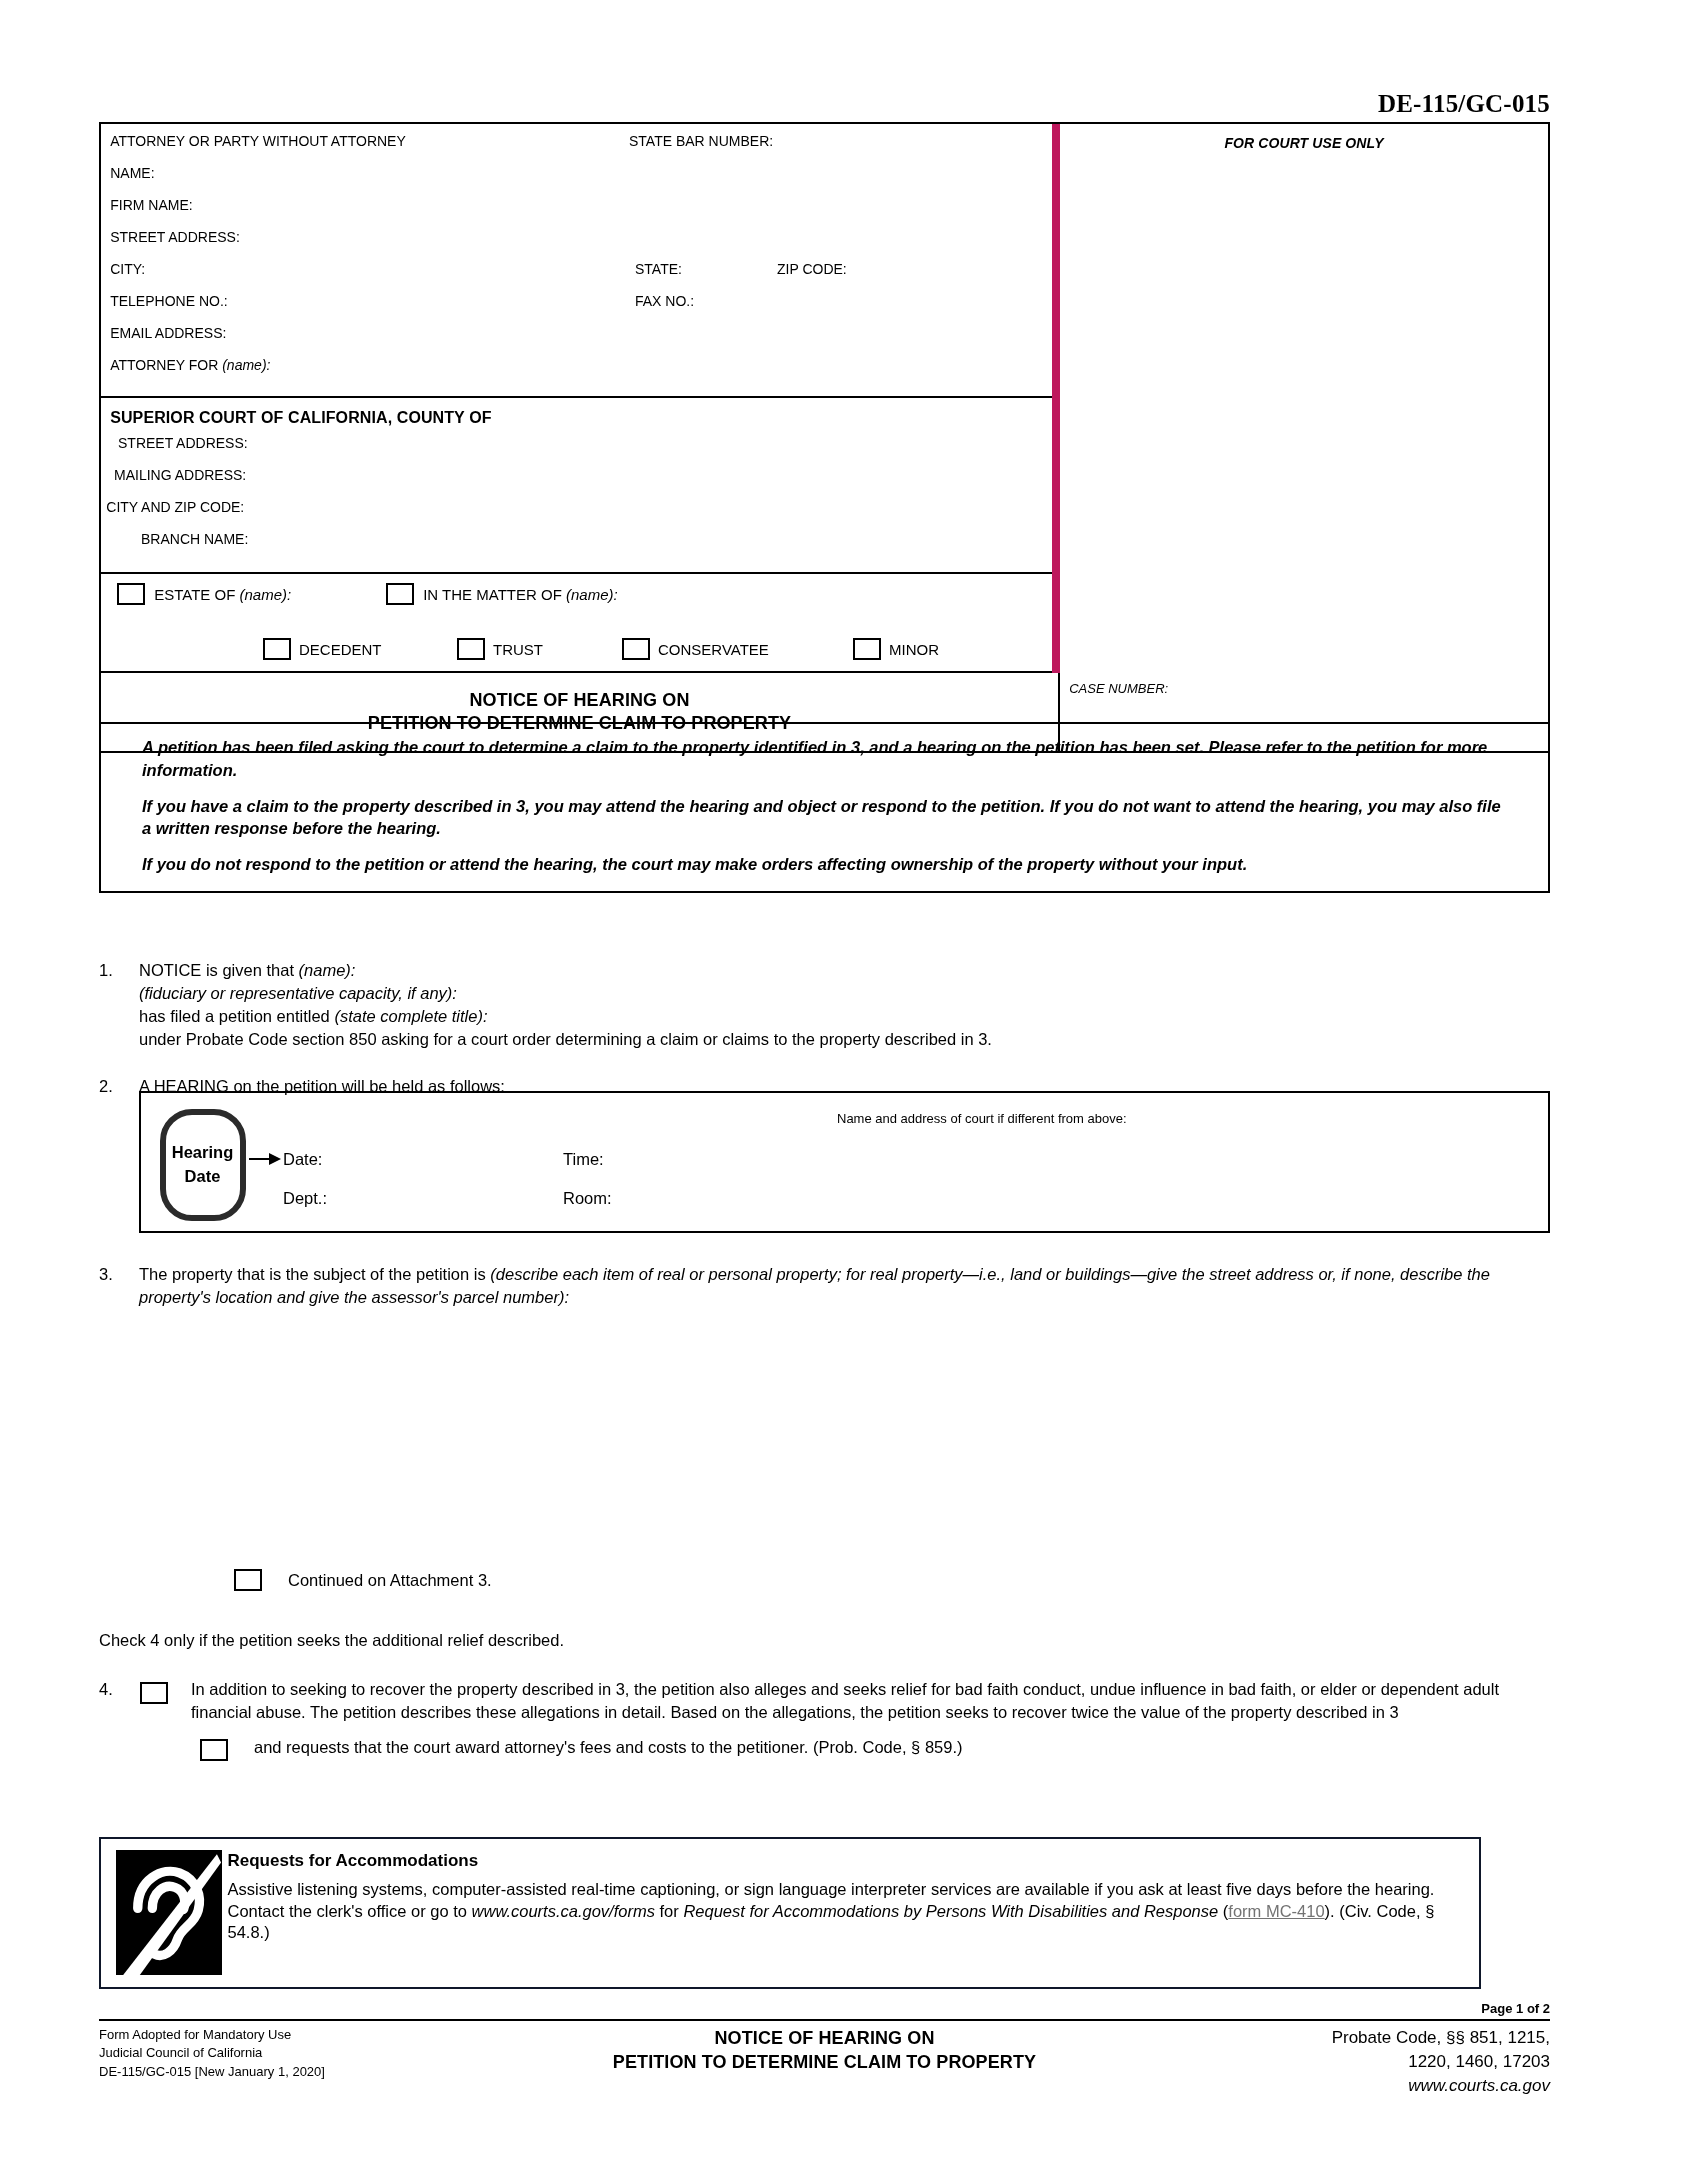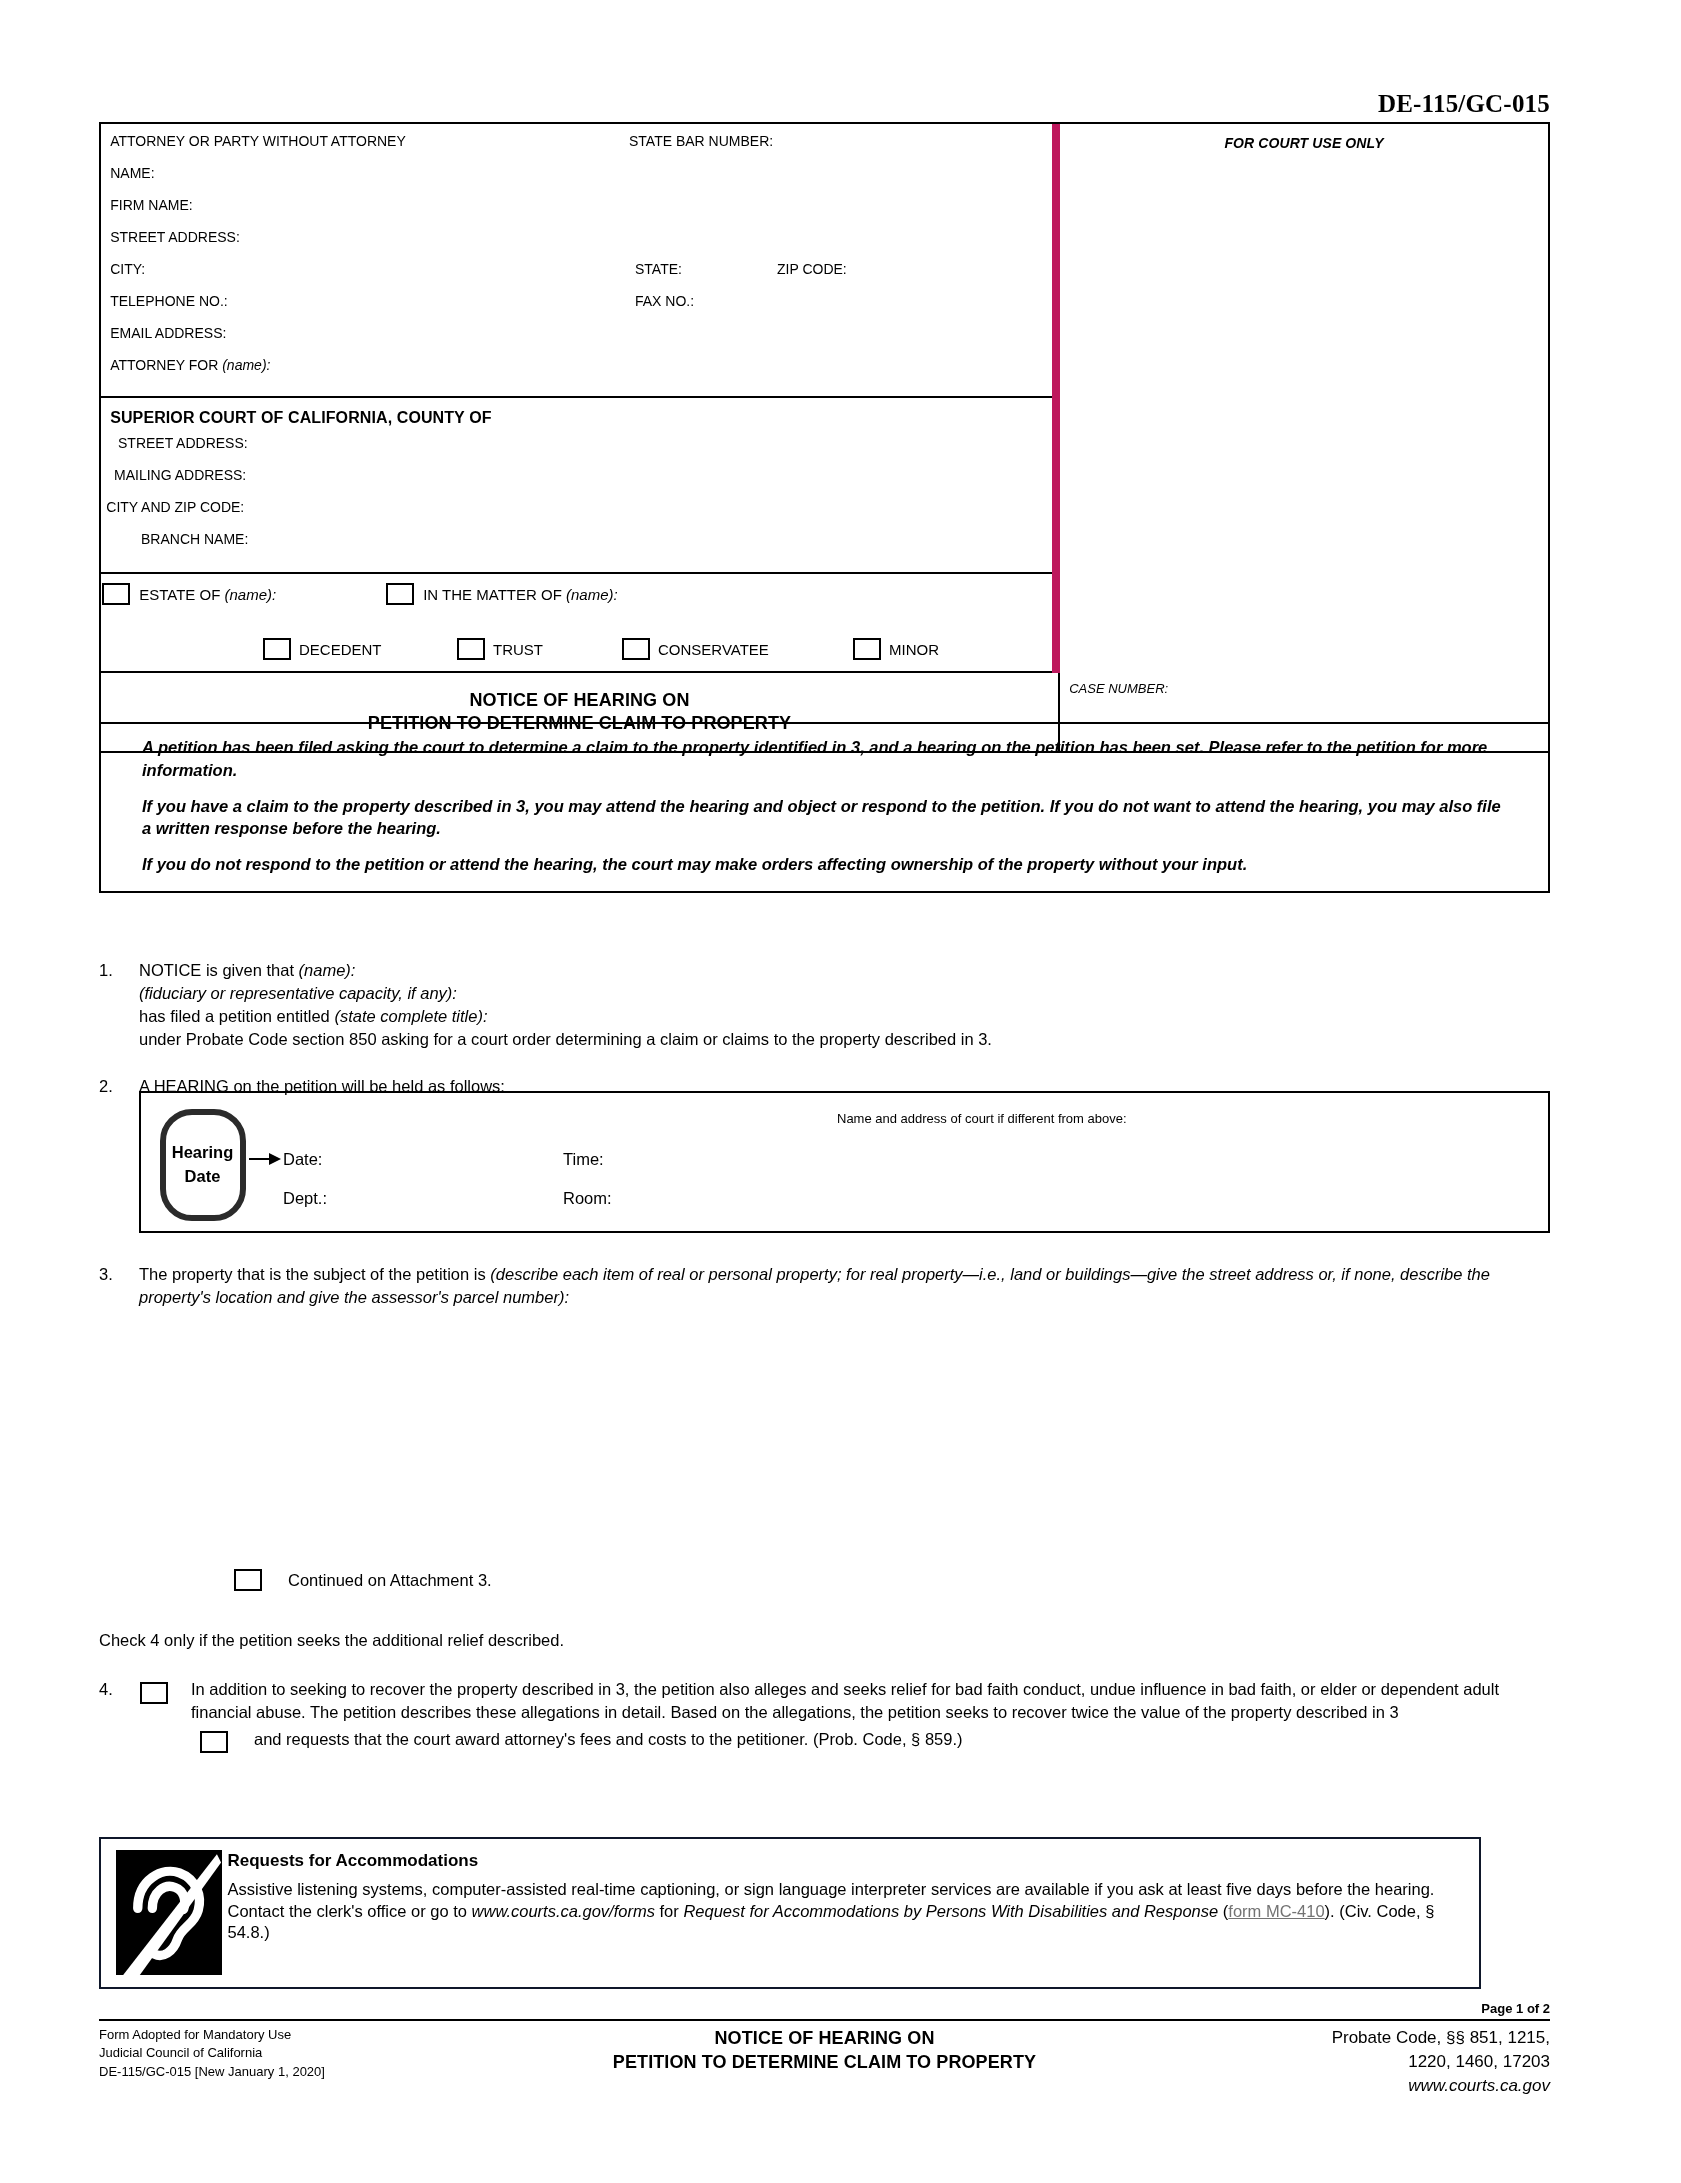--- a/index.html
+++ b/index.html
@@ -259,21 +259,21 @@
           <div class="court-row">
             <span class="lbl" style="left:5.3px">CITY AND ZIP CODE:</span>
           </div>
           <div class="court-row">
             <span class="lbl" style="left:40px">BRANCH NAME:</span>
           </div>
         </div>
 
         <div class="estate-box">
           <div class="estate-line">
-            <span class="seg" style="left:1px">
+            <span class="seg" style="left:16px">
               <span class="cbx"></span><span class="t"><span>ESTATE OF </span><span class="it">(name):</span></span>
             </span>
             <span class="seg" style="left:285px">
               <span class="cbx"></span><span class="t"><span>IN THE MATTER OF </span><span class="it">(name):</span></span>
             </span>
           </div>
           <div class="type-line">
             <span class="seg" style="left:162px">
               <span class="cbx"></span><span class="t">DECEDENT</span>
             </span>
@@ -353,21 +353,21 @@
   </div>
 
   <div class="item" style="top:1629px">
     <div style="margin-left:0">Check 4 only if the petition seeks the additional relief described.</div>
   </div>
 
   <div class="item" style="top:1678px; width:1451px;">
     <span class="num">4.</span>
     <span class="cbx" style="position:absolute; left:41px; top:4px;"></span>
     <div style="margin-left:92px;">In addition to seeking to recover the property described in 3, the petition also alleges and seeks relief for bad faith conduct, undue influence in bad faith, or elder or dependent adult financial abuse. The petition describes these allegations in detail. Based on the allegations, the petition seeks to recover twice the value of the property described in 3</div>
-    <div style="margin-left:92px; margin-top:4px; position:relative;">
+    <div style="margin-left:92px; margin-top:12px; position:relative;">
       <span class="cbx" style="position:absolute; left:9.2px; top:2.6px;"></span>
       <span style="margin-left:63px;">and requests that the court award attorney's fees and costs to the petitioner. (Prob. Code, § 859.)</span>
     </div>
   </div>
 
   <div class="accom">
     <div class="ear-wrap">
       <svg class="ear" viewBox="0 0 100 120">
         <rect x="0" y="0" width="100" height="120" fill="#000"></rect>
         <g fill="none" stroke="#fff" stroke-width="9" stroke-linecap="round">

